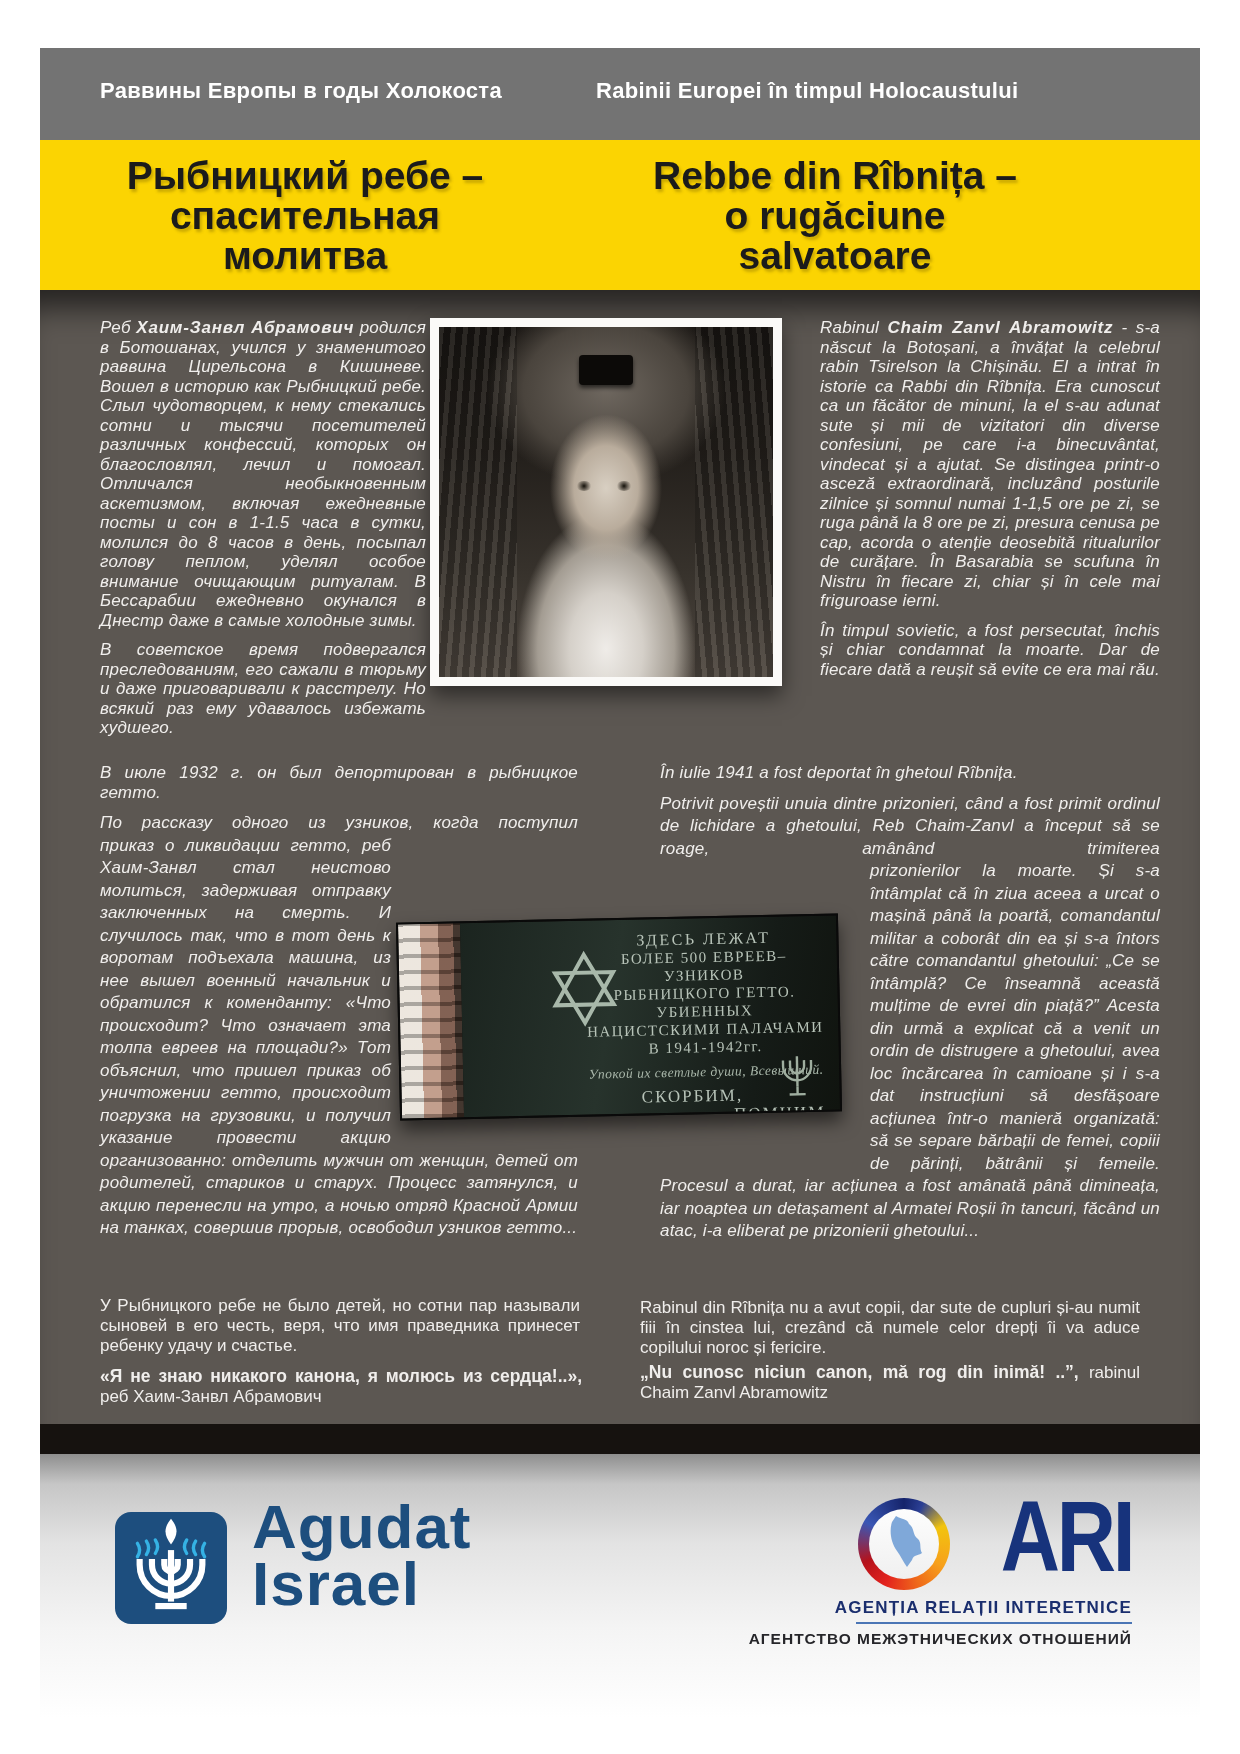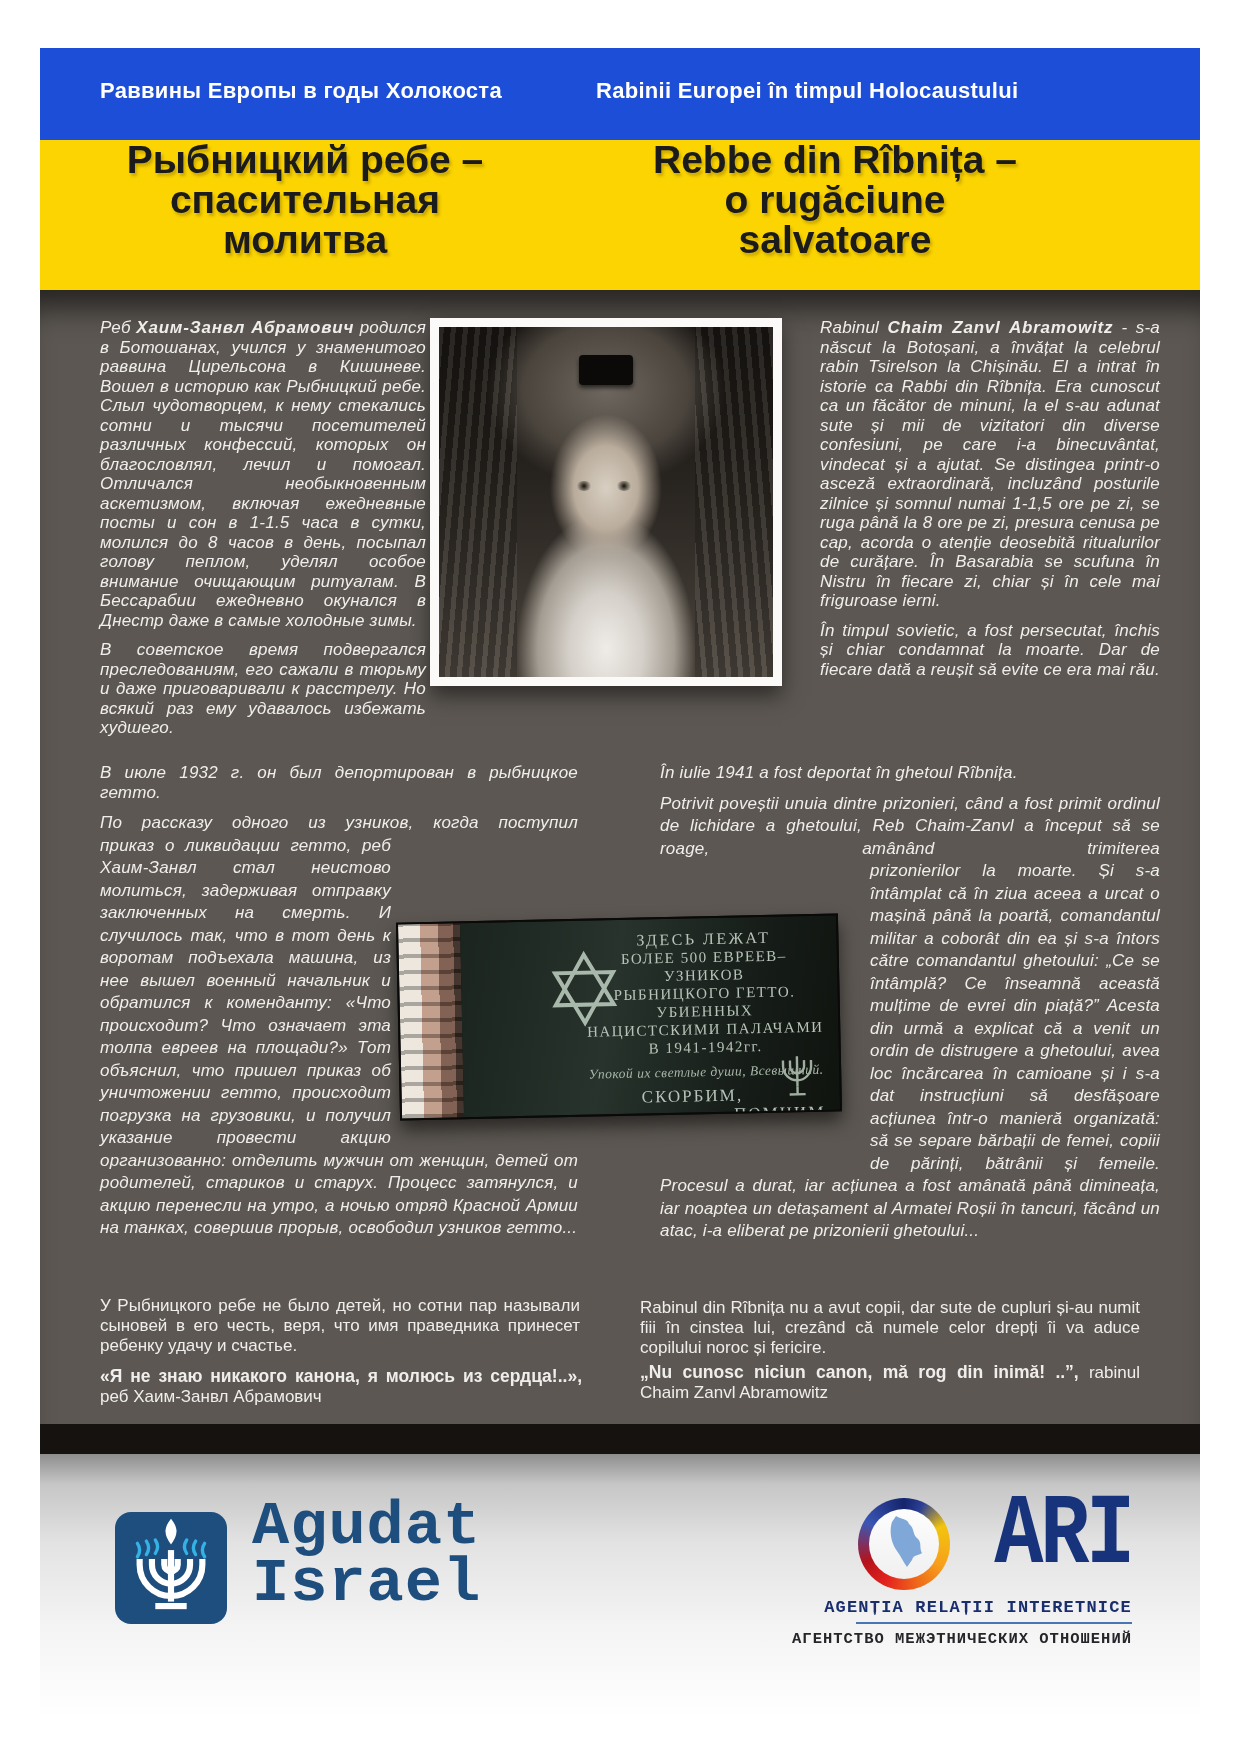--- a/index.html
+++ b/index.html
@@ -1,27 +1,27 @@
 <!DOCTYPE html>
 <html><head>
 <meta charset="utf-8">
 <style>
   html,body{margin:0;padding:0;background:#fff;}
   .page{position:relative;width:1240px;height:1754px;background:#ffffff;overflow:hidden;
         font-family:"Liberation Sans", sans-serif;}
   .poster{position:absolute;left:40px;top:48px;width:1160px;height:1706px;}
 
   
-  .header-bar{position:absolute;left:0;top:0;width:1160px;height:92px;background:#1d4ed8;}
+  .header-bar{position:absolute;left:0;top:0;width:1160px;height:92px;background:#737373;}
   .header-title{position:absolute;top:30px;font-size:22px;font-weight:bold;color:#ffffff;letter-spacing:.3px;}
   .ht-ru{left:60px;} .ht-ro{left:556px;}
 
   
   .banner{position:absolute;left:0;top:92px;width:1160px;height:150px;background:#fbd402;}
-  .banner-title{position:absolute;top:0;text-align:center;font-weight:bold;color:#1b1b1b;
+  .banner-title{position:absolute;top:16px;text-align:center;font-weight:bold;color:#1b1b1b;
                 font-size:39px;line-height:40px;text-shadow:2px 3px 3px rgba(90,70,0,.30);}
   .bt-ru{left:55px;width:420px;} .bt-ro{left:575px;width:440px;}
 
   
   .body-section{position:absolute;left:0;top:242px;width:1160px;height:1134px;background:#5c5752;
                 box-shadow:inset 0 36px 30px -18px rgba(0,0,0,.6);}
   .col{position:absolute;top:28px;color:#f0eeec;font-size:17px;line-height:19.5px;
        text-align:justify;letter-spacing:.2px;font-style:italic;}
   .col p{margin:0 0 10px 0;}
   .col-left{left:60px;width:478px;}
@@ -75,21 +75,21 @@
   .stone-line.first{font-size:16px;letter-spacing:2.5px;}
   .stone-ded{font-size:13.5px;font-style:italic;margin-top:8px;letter-spacing:.5px;color:#aab8ab;}
   .stone-mourn{margin-top:6px;font-size:17px;letter-spacing:2px;text-align:left;padding-left:58px;line-height:19px;}
   .stone-mourn .m2{display:block;margin-left:92px;}
   .star-svg{position:absolute;left:84px;top:28px;}
   .menorah-plaque{position:absolute;right:24px;bottom:12px;}
 
   
   .black-bar{position:absolute;left:0;top:1376px;width:1160px;height:30px;background:#16120f;}
   .footer{position:absolute;left:0;top:1406px;width:1160px;height:300px;
-      background:linear-gradient(180deg,#8e8e8e 0%,#c6c6c6 10%,#e3e3e3 30%,#f4f4f4 58%,#ffffff 88%);font-family:Liberation Mono, monospace;}
+      background:linear-gradient(180deg,#8e8e8e 0%,#c6c6c6 10%,#e3e3e3 30%,#f4f4f4 58%,#ffffff 88%);}
   .agudat-badge{position:absolute;left:75px;top:58px;width:112px;height:112px;background:#1d4e7e;border-radius:16px;}
   .agudat-name{position:absolute;left:212px;top:44px;font-size:62px;line-height:57px;font-weight:bold;
       color:#1d4e7e;letter-spacing:1px;}
   .ari-ring{position:absolute;left:818px;top:44px;width:92px;height:92px;border-radius:50%;
       background:conic-gradient(#15246b 0deg,#2b3f95 25deg,#f2c40e 65deg,#f7a01b 120deg,#ef6a1a 160deg,
                  #e3231e 205deg,#b5121b 245deg,#3a57b5 300deg,#15246b 360deg);}
   .ari-ring::after{content:"";position:absolute;inset:11px;border-radius:50%;
       background:linear-gradient(180deg,#fdfdfd,#f0f0f0);}
   .ari-map{position:absolute;left:16px;top:14px;z-index:2;}
   .ari-acronym{position:absolute;right:68px;top:34px;font-size:100px;line-height:96px;font-weight:bold;

